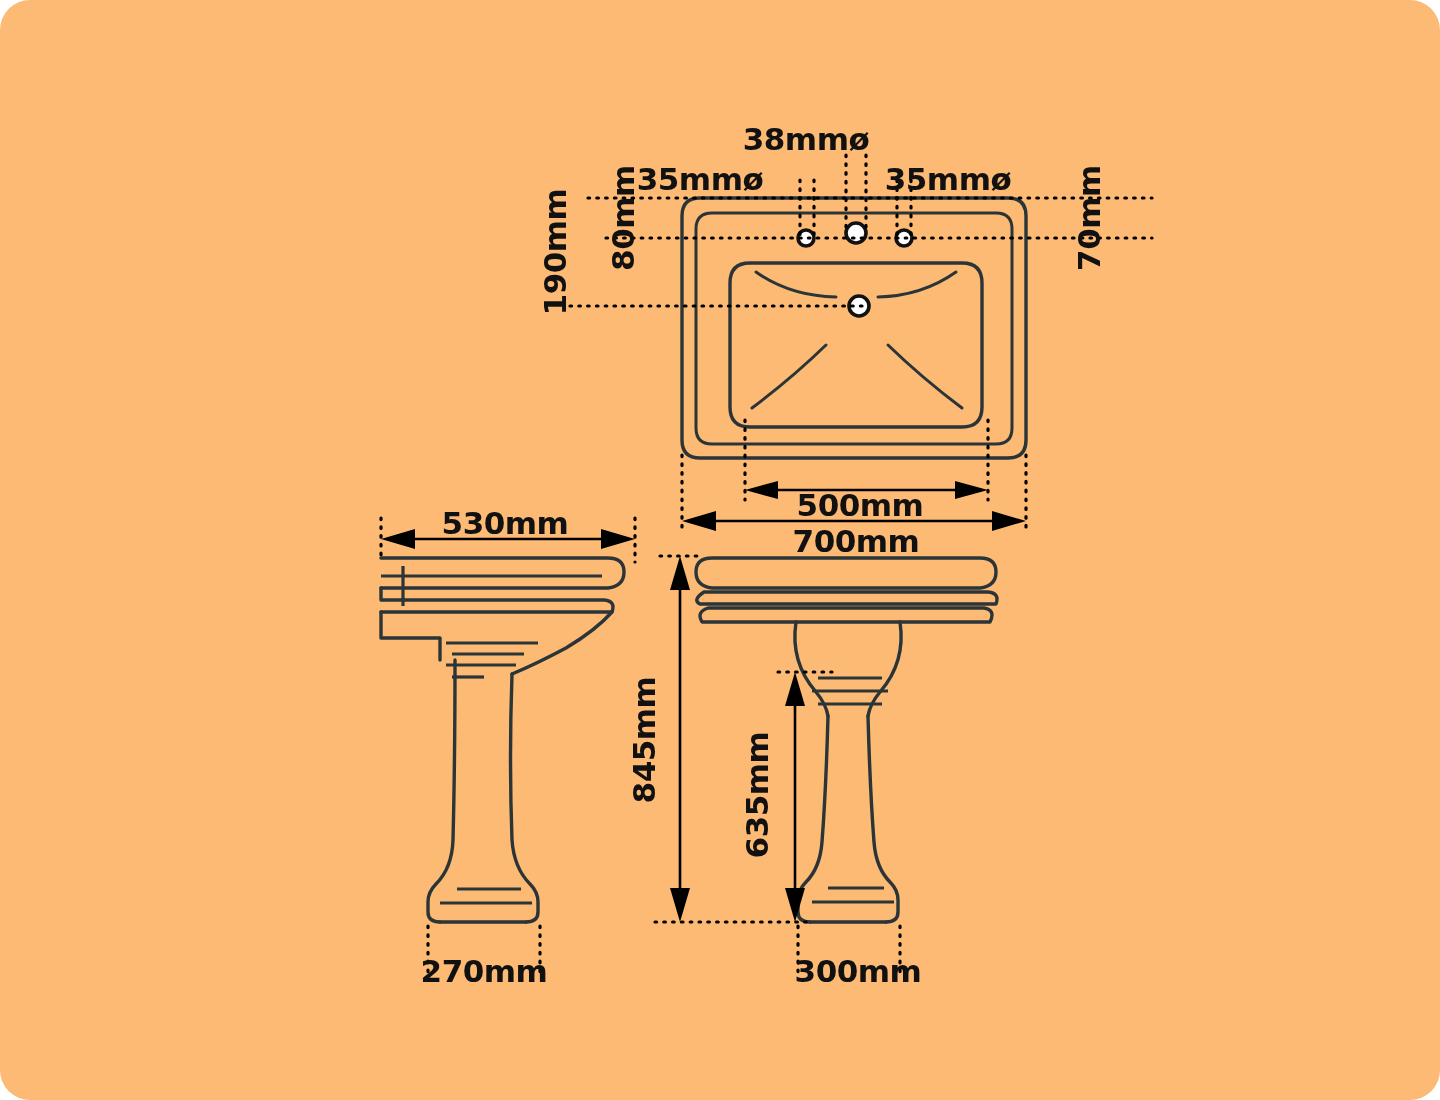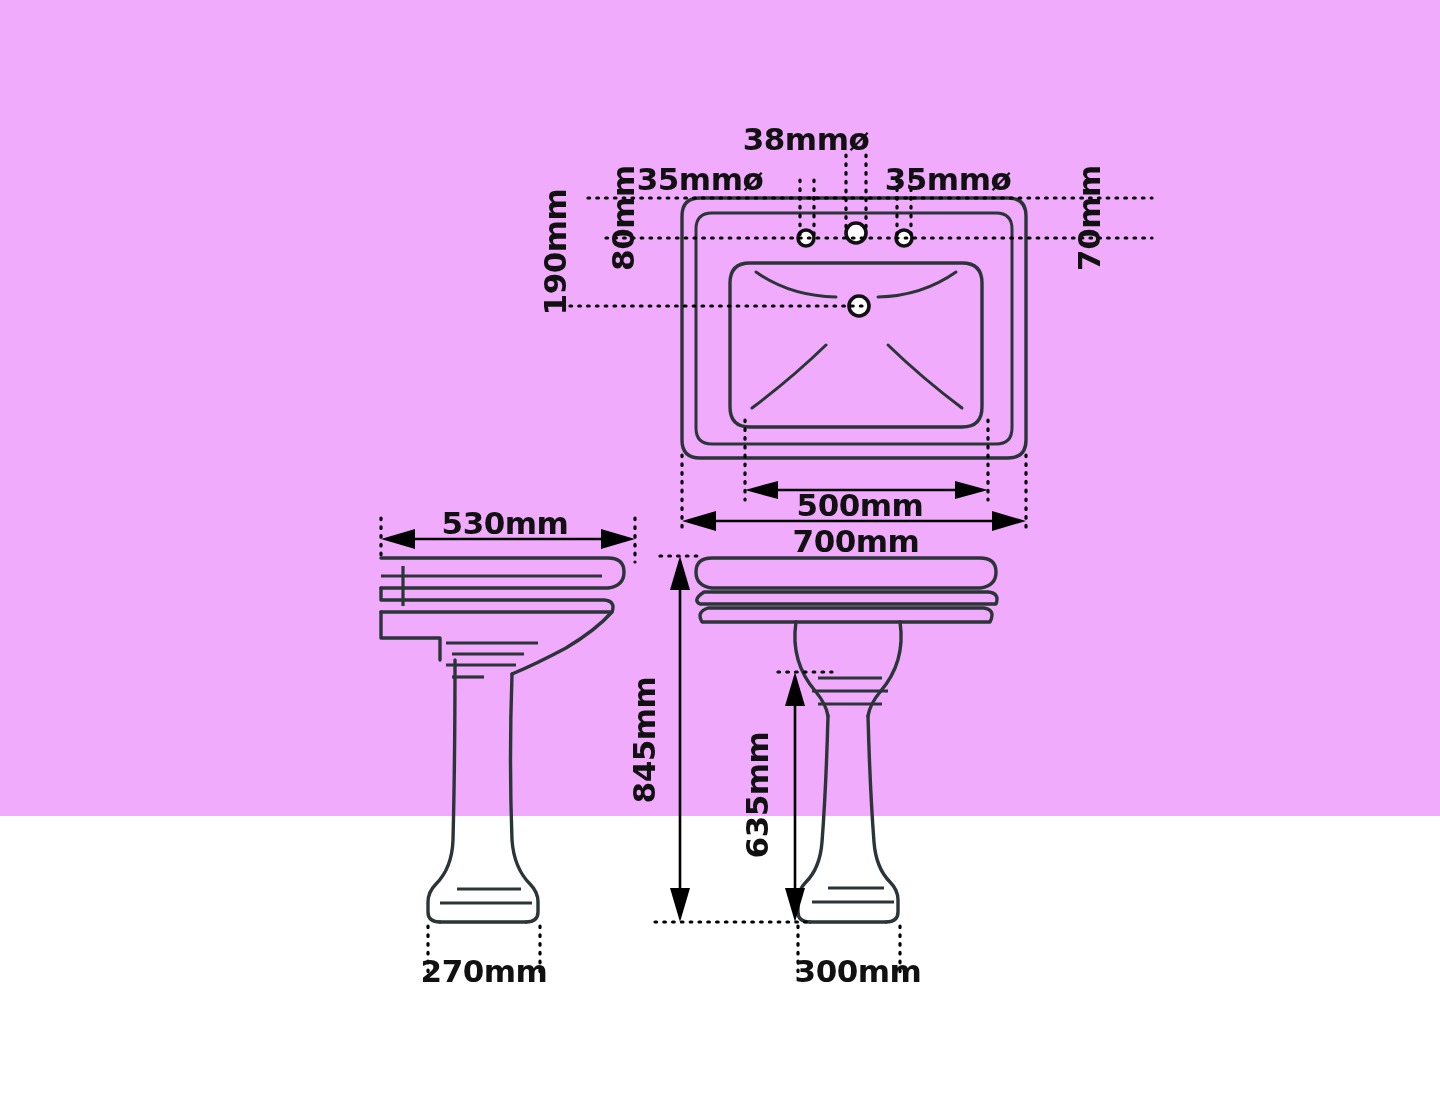--- a/index.html
+++ b/index.html
@@ -9,22 +9,23 @@
   }
   body {
     width: 1440px;
     height: 1100px;
     font-family: "Liberation Sans", sans-serif;
     overflow: hidden;
   }
   #drawing-root {
     position: relative;
     width: 1440px;
-    height: 816px;
-    background: #f0abfc;
+    height: 1100px;
+    background: #fdba74;
+    border-radius: 30px;
   }
   svg.drawing {
     display: block;
     width: 1440px;
     height: 1100px;
   }
   .outline {
     fill: none;
     stroke: #2b3538;
     stroke-width: 3.4;

